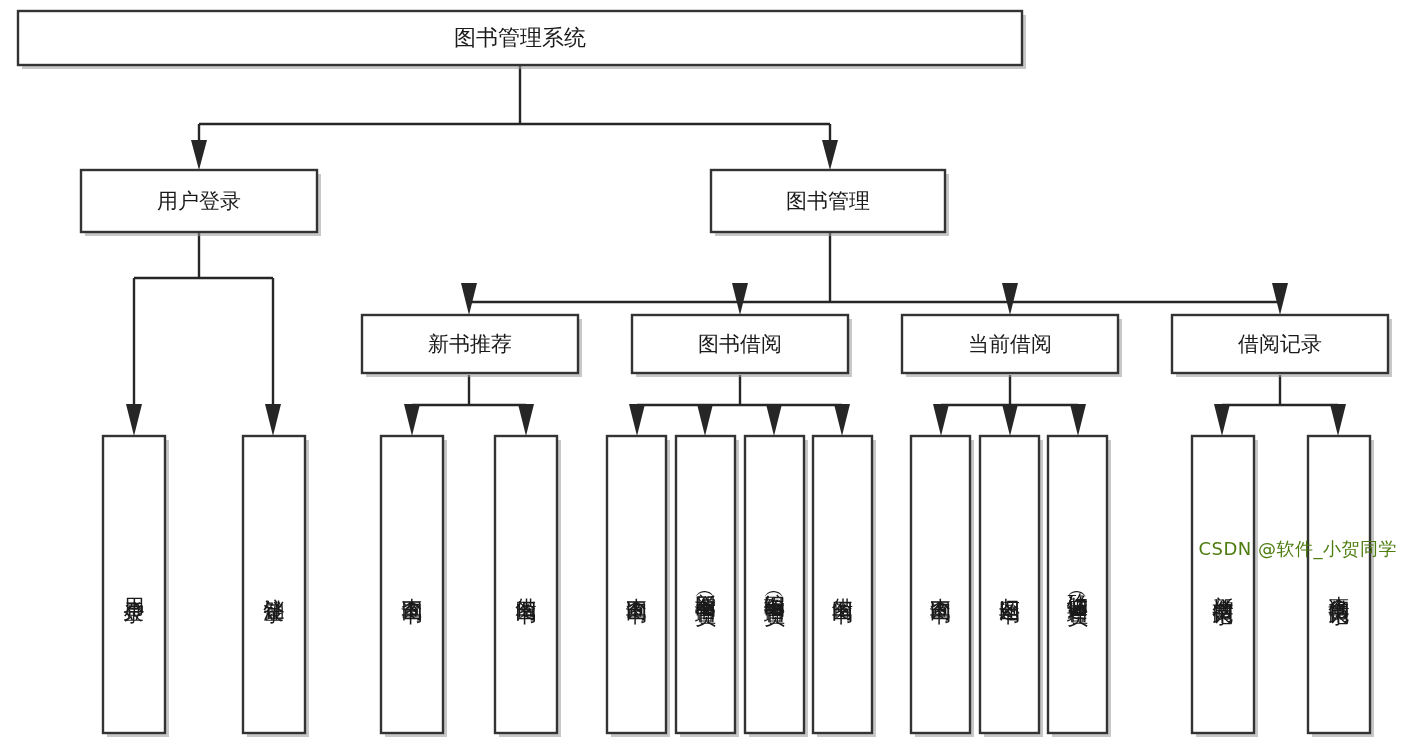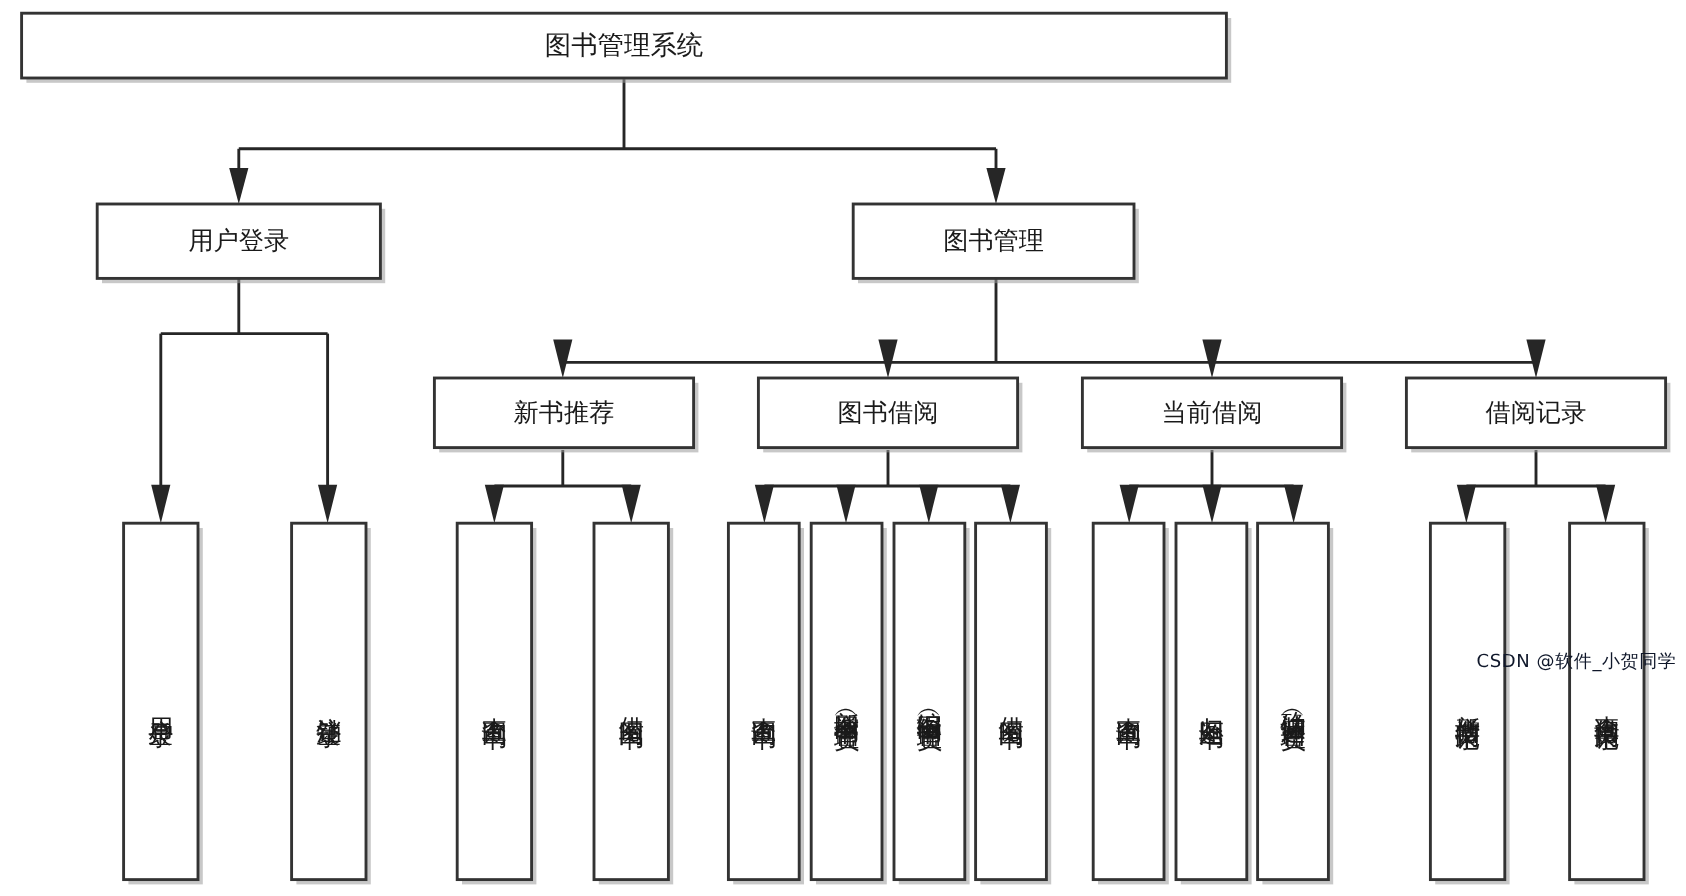--- a/index.html
+++ b/index.html
@@ -70,22 +70,22 @@
     justify-content: center;
     text-align: center;
     white-space: nowrap;
     pointer-events: none;
   }
   .watermark {
     position: absolute;
     right: 8px;
     bottom: 6px;
     font-family: "DejaVu Sans", "Liberation Sans", sans-serif;
-    font-size: 15px;
-    color: #0f172a;
+    font-size: 18px;
+    color: #4d7c0f;
     letter-spacing: 0.5px;
     white-space: nowrap;
   }
 </style>
 </head>
 <body>
 
 <div id="diagram-root">
 
   <svg id="flow-svg" viewBox="0 0 1405 747">

